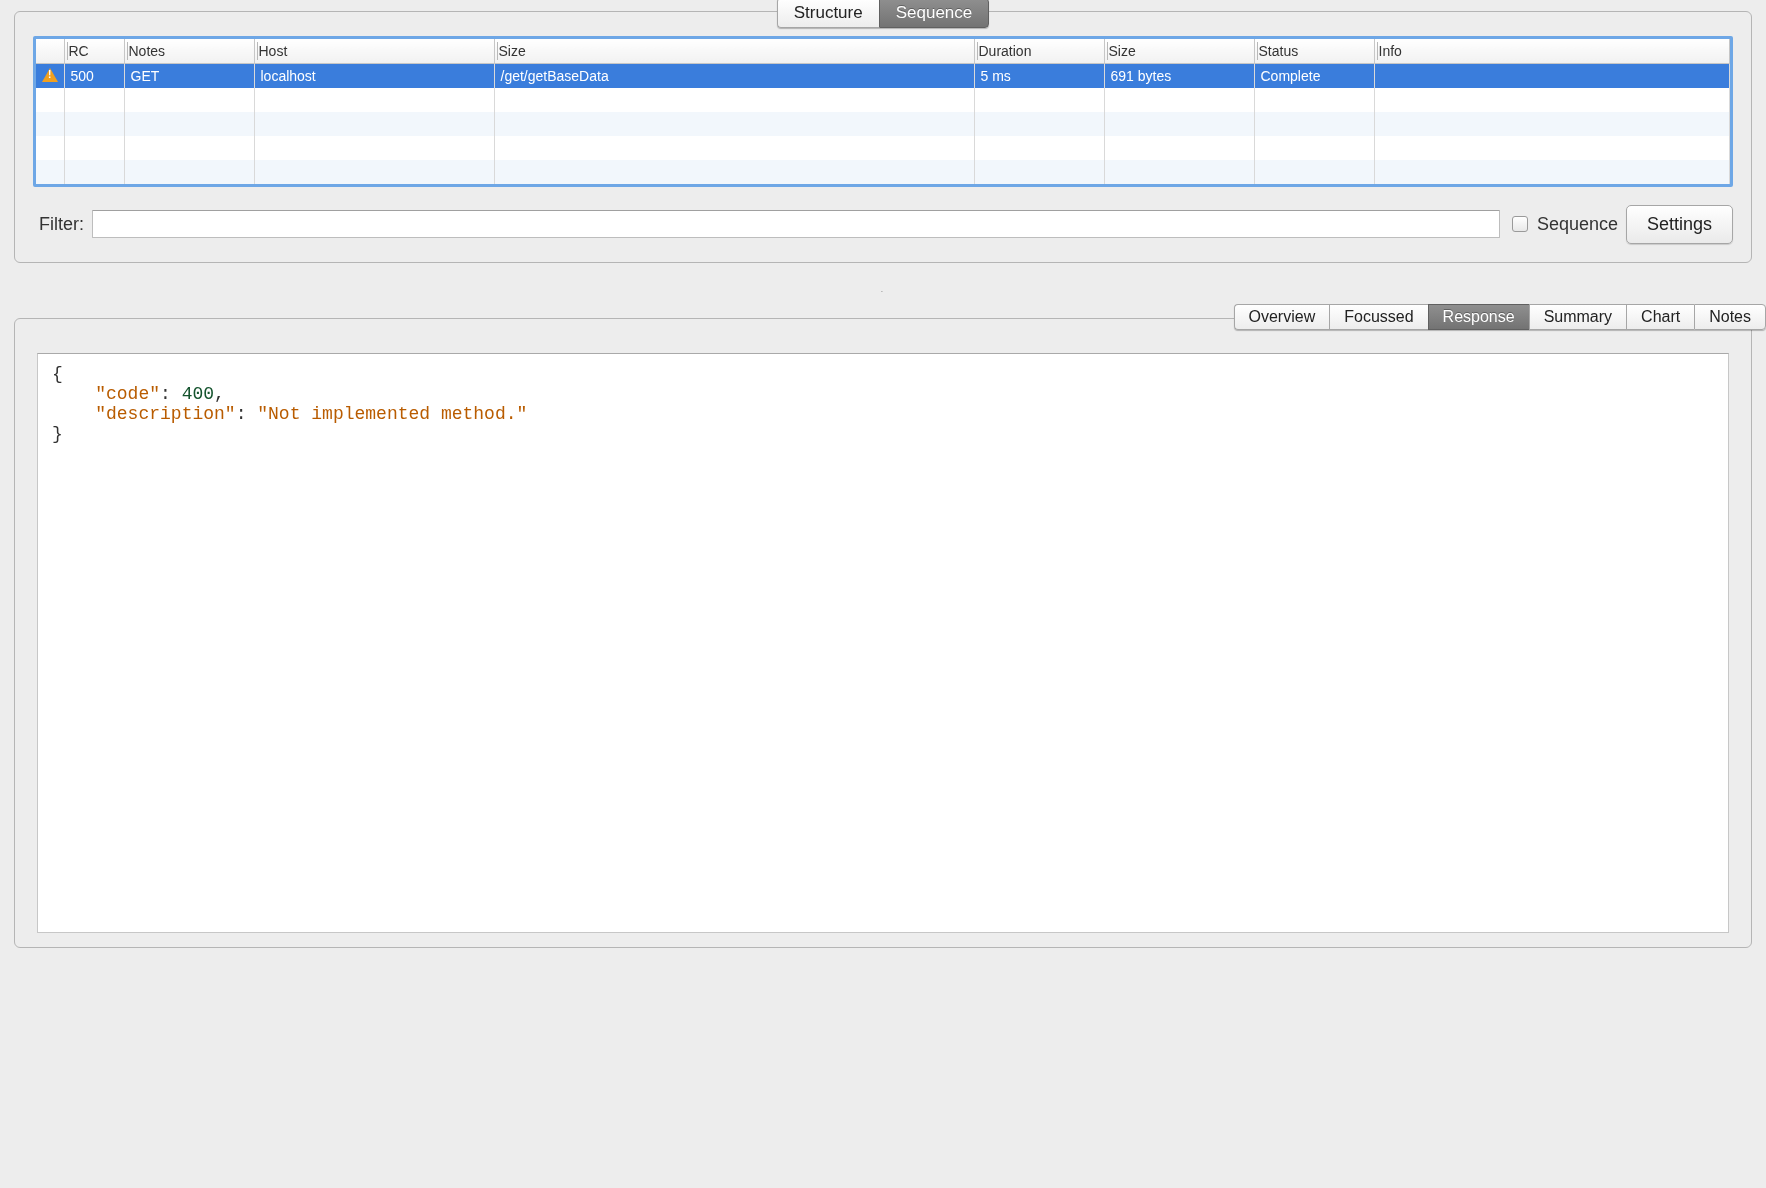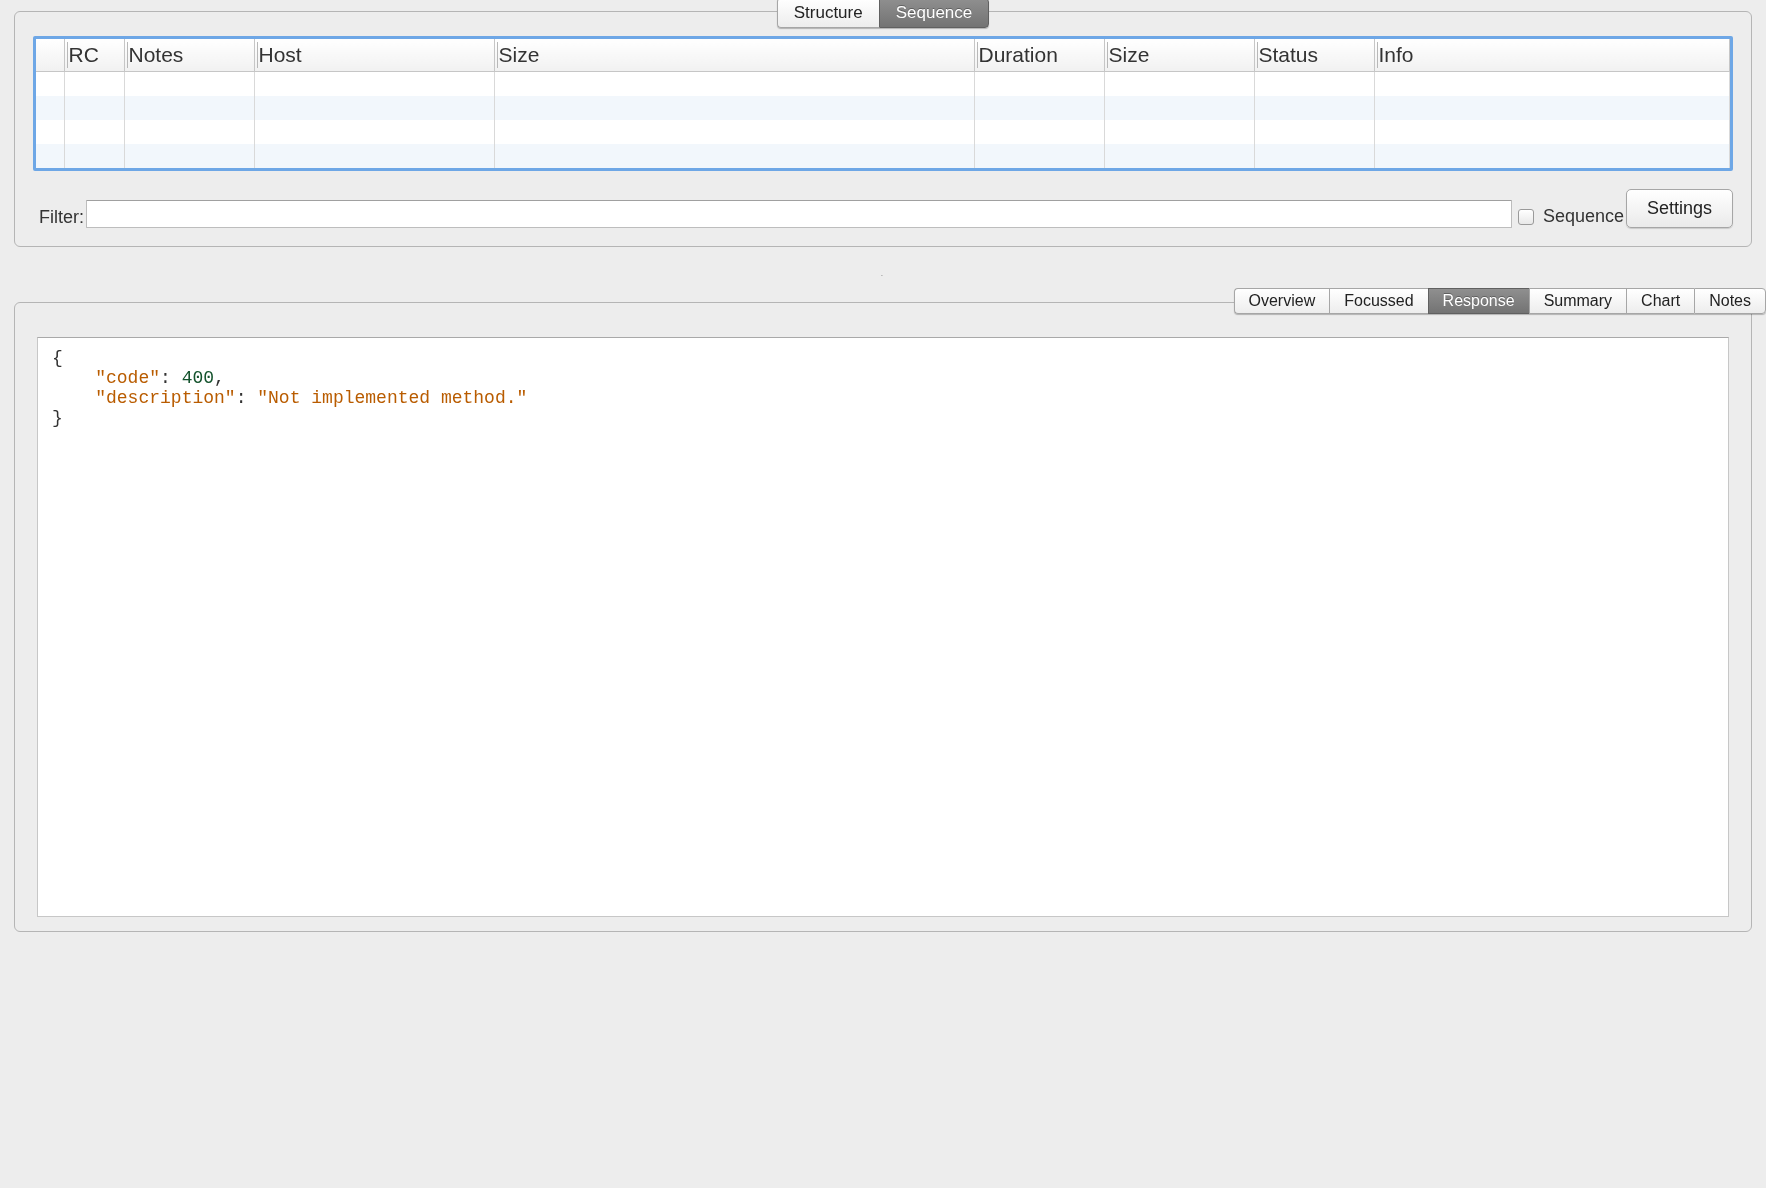--- a/index.html
+++ b/index.html
@@ -60,21 +60,21 @@
   .tbl-wrap {
     border: 3px solid #6ea7e6;
     border-radius: 2px;
     background: #fff;
     overflow: hidden;
   }
   table.req {
     width: 100%;
     border-collapse: collapse;
     table-layout: fixed;
-    font-size: 21px;
+    font-size: 14px;
   }
   table.req th {
     text-align: left;
     font-weight: normal;
     color: #333;
     background: linear-gradient(#ffffff, #f1f1f1);
     border-bottom: 1px solid #c6c6c6;
     border-right: 1px solid #c6c6c6;
     padding: 4px 6px 4px 4px;
     height: 24px;
@@ -111,22 +111,22 @@
     position:absolute;
     left:-2px; top:1px;
     font-size:10px;
     color:#fff;
     font-weight:bold;
   }
 
   
   .filter-row {
     display:flex;
-    align-items:flex-end;
-    gap:2px;
+    align-items:center;
+    gap:8px;
     margin-top:18px;
   }
   .filter-label { font-size:18px; color:#333; margin-left:6px; }
   .filter-input {
     flex:1;
     height:28px;
     border:1px solid #bdbdbd;
     border-top-color:#a0a0a0;
     border-radius:1px;
     background:#fff;
@@ -226,20 +226,31 @@
           <th><span class="lsep"></span><span>Notes</span></th>
           <th><span class="lsep"></span><span>Host</span></th>
           <th><span class="lsep"></span><span>Size</span></th>
           <th><span class="lsep"></span><span>Duration</span></th>
           <th><span class="lsep"></span><span>Size</span></th>
           <th><span class="lsep"></span><span>Status</span></th>
           <th><span class="lsep"></span><span>Info</span></th>
         </tr>
       </thead>
       <tbody>
+        <tr class="sel">
+          <td><span class="warn-icon"></span></td>
+          <td>500</td>
+          <td>GET</td>
+          <td>localhost</td>
+          <td>/get/getBaseData</td>
+          <td>5 ms</td>
+          <td>691 bytes</td>
+          <td>Complete</td>
+          <td></td>
+        </tr>
         <tr class="empty">
             <td></td>
             <td></td>
             <td></td>
             <td></td>
             <td></td>
             <td></td>
             <td></td>
             <td></td>
             <td></td>

